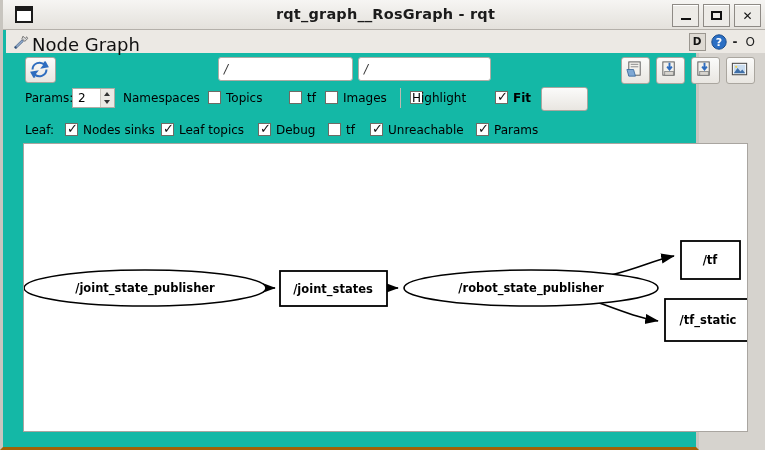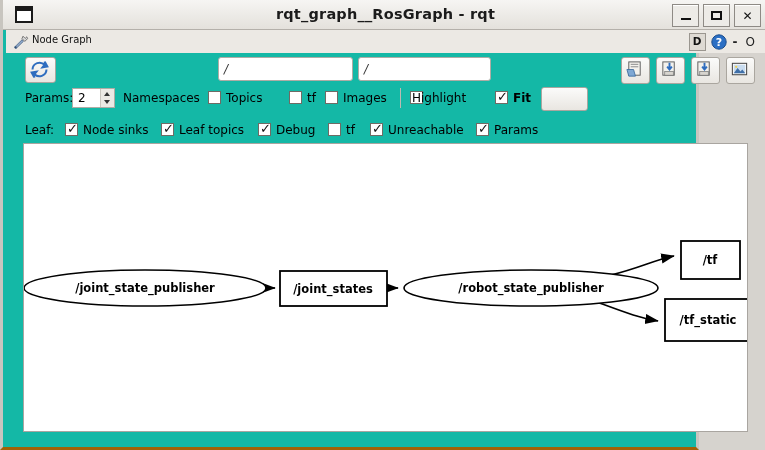--- a/index.html
+++ b/index.html
@@ -40,21 +40,21 @@
     font-size:12px;font-weight:bold;color:#111;
   }
   .tb-min span:before{content:"";width:10px;height:2px;background:#111;margin-top:7px;}
   .tb-max span:before{content:"";width:11px;height:9px;border:2px solid #111;box-sizing:border-box;}
   
   .dock-header{
     position:absolute;left:3px;top:30px;width:759px;height:23px;
     background:#ece9e4;
   }
   .dock-title{
-    position:absolute;left:26px;top:4px;font-size:10px;color:#111;
+    position:absolute;left:26px;top:4px;font-size:18px;color:#111;
   }
   .tools-icon{position:absolute;left:7px;top:4px;width:16px;height:16px;}
   .dock-right{position:absolute;right:8px;top:3px;display:flex;align-items:center;gap:5px;}
   .d-btn{
     width:15px;height:16px;border:1px solid #9a968f;background:#dedad3;
     font-size:10.5px;font-weight:bold;line-height:14px;text-align:center;color:#111;cursor:pointer;
   }
   .help-icon{width:16px;height:16px;}
   .dash-btn{font-size:12px;font-weight:bold;color:#222;cursor:pointer;padding:0 1px;}
   .o-btn{font-size:12px;color:#222;cursor:pointer;padding:0 2px;}
@@ -225,21 +225,21 @@
     <div class="cb" style="left:404px;top:3px;"></div>
     <div class="lbl" style="left:406px;top:3px;">Highlight</div>
     <div class="cb checked" style="left:489px;top:3px;"></div>
     <div class="lbl" style="left:507px;top:3px;font-weight:bold;">Fit</div>
     <div class="blankbtn"></div>
   </div>
 
   <div class="row3">
     <div class="lbl" style="left:19px;top:3px;">Leaf:</div>
     <div class="cb checked" style="left:59px;top:3px;"></div>
-    <div class="lbl" style="left:77px;top:3px;">Node sinks</div>
+    <div class="lbl" style="left:77px;top:3px;">Nodes sinks</div>
     <div class="cb checked" style="left:155px;top:3px;"></div>
     <div class="lbl" style="left:173px;top:3px;">Leaf topics</div>
     <div class="cb checked" style="left:252px;top:3px;"></div>
     <div class="lbl" style="left:270px;top:3px;">Debug</div>
     <div class="cb" style="left:322px;top:3px;"></div>
     <div class="lbl" style="left:340px;top:3px;">tf</div>
     <div class="cb checked" style="left:364px;top:3px;"></div>
     <div class="lbl" style="left:382px;top:3px;">Unreachable</div>
     <div class="cb checked" style="left:470px;top:3px;"></div>
     <div class="lbl" style="left:488px;top:3px;">Params</div>

